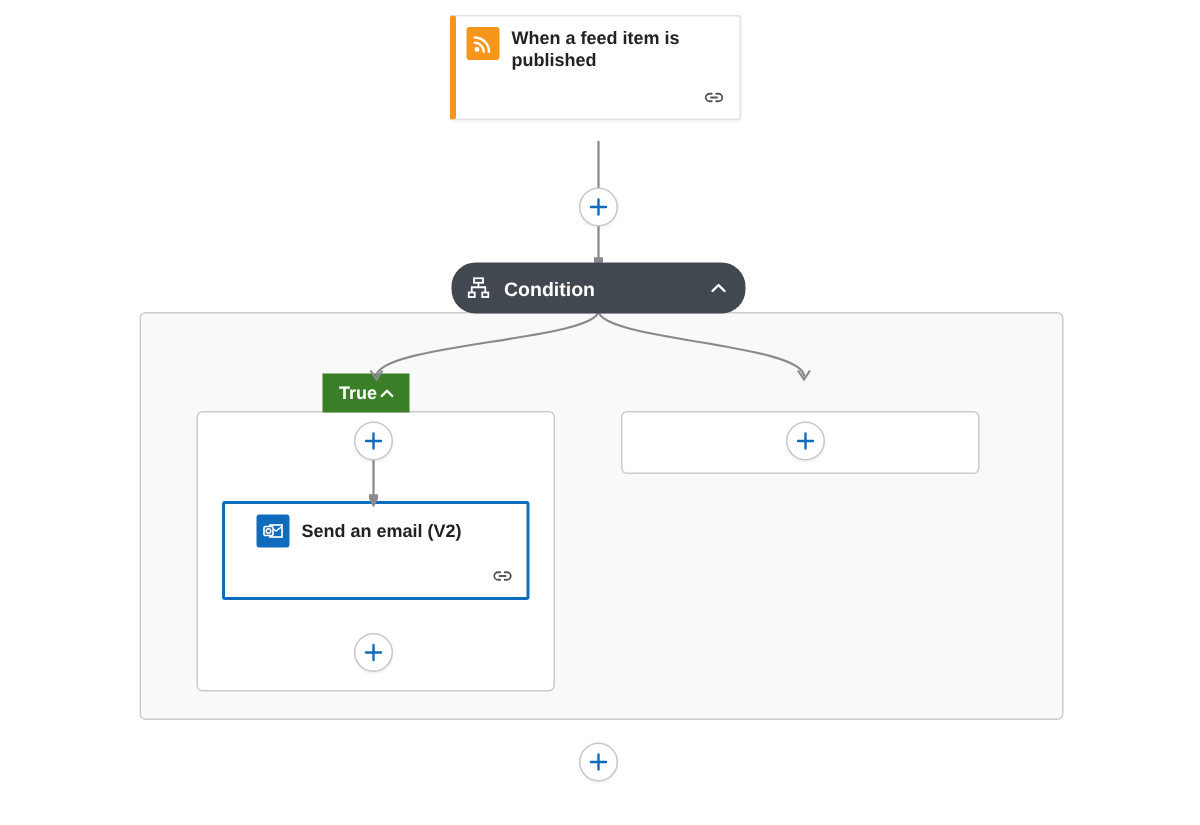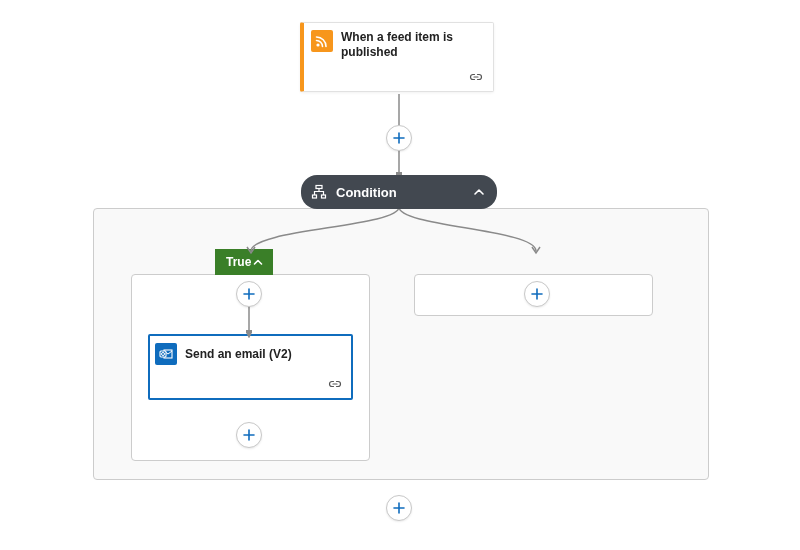--- a/index.html
+++ b/index.html
@@ -13,21 +13,21 @@
       overflow: hidden;
     }
     .canvas {
       position: absolute;
       inset: 0;
     }
 
     
     .trigger-card {
       position: absolute;
-      left: 300px; top: 22px;
+      left: 300px; top: 10px;
       width: 194px; height: 70px;
       background: #fff;
       border: 1px solid #e1e1e1;
       border-left: 4px solid #f7961c;
       box-shadow: 0 1px 3px rgba(0,0,0,0.06);
       border-radius: 2px;
     }
     .trigger-head {
       display: flex; align-items: flex-start;
       padding: 7px 10px 2px 7px;
@@ -142,21 +142,21 @@
       position: absolute;
       left: 148px; top: 334px;
       width: 205px; height: 66px;
       background: #fff;
       border: 2px solid #0f6cbd;
       border-radius: 2px;
     }
     .action-head {
       display: flex; align-items: center;
       gap: 8px;
-      padding: 7px 8px 6px 5px;
+      padding: 7px 8px 6px 21px;
     }
     .outlook-icon {
       width: 22px; height: 22px;
       background: #0f6cbd;
       border-radius: 2px;
       display: flex; align-items: center; justify-content: center;
       flex: none;
     }
     .action-title {
       font-weight: 600;

